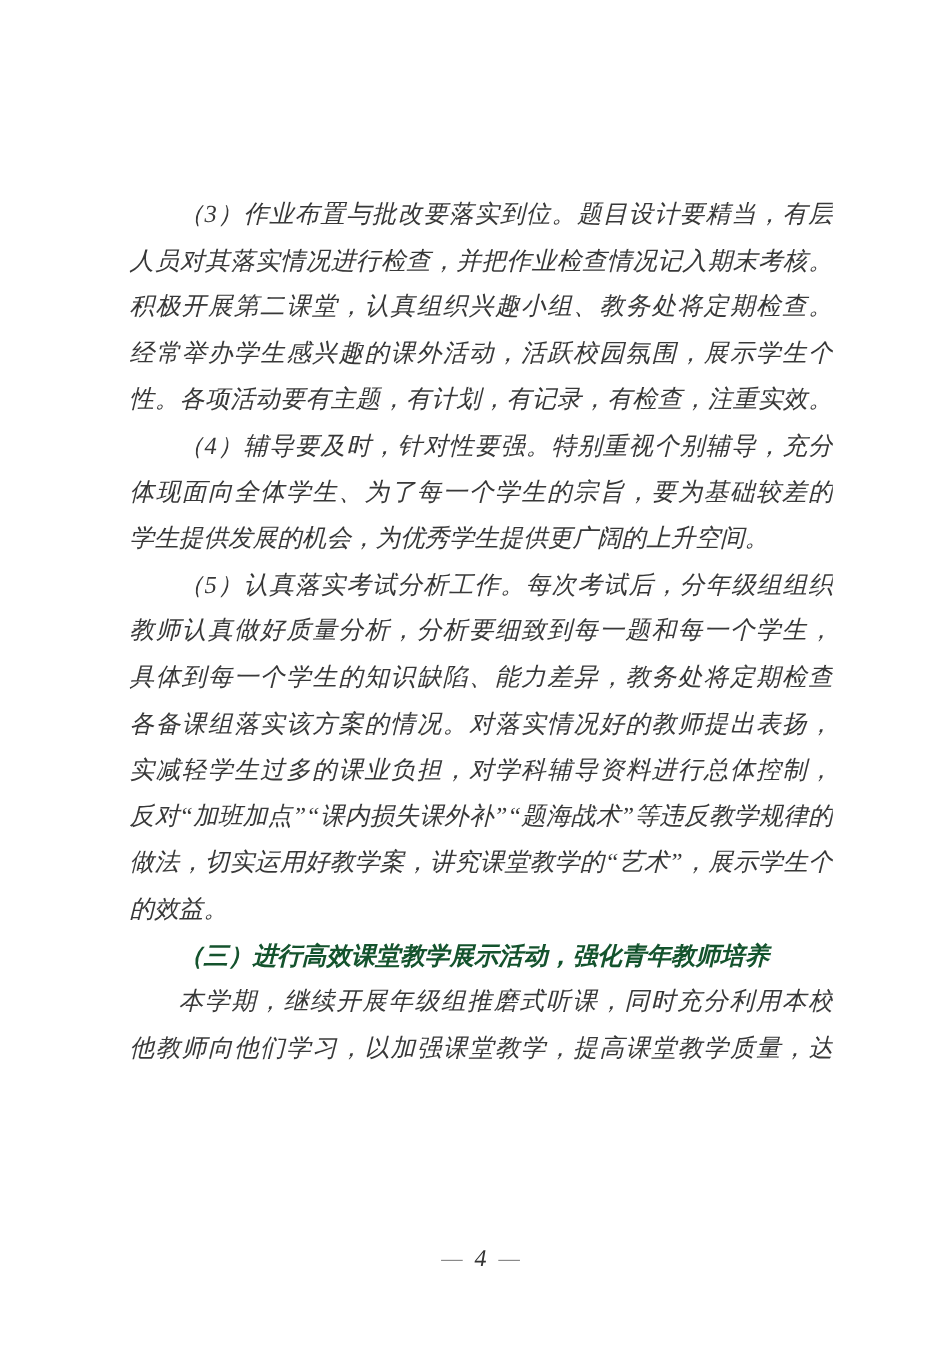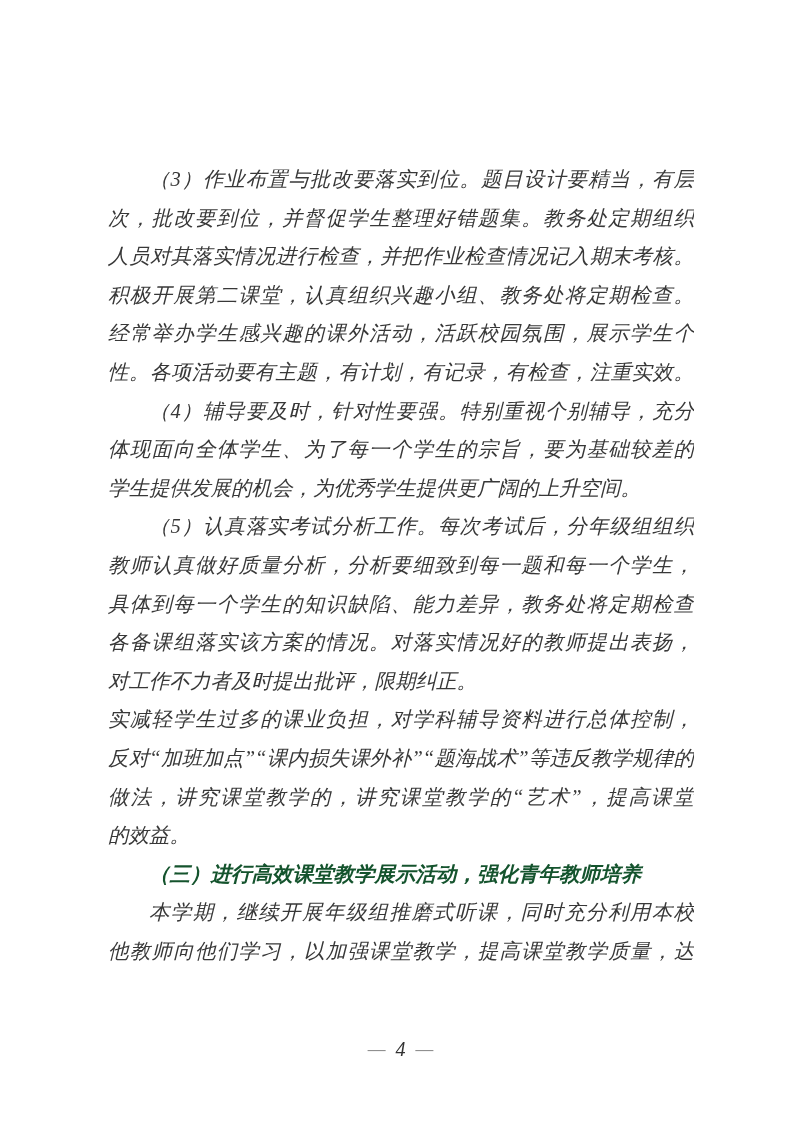--- a/index.html
+++ b/index.html
@@ -69,36 +69,34 @@
     color: #333333;
   }
 </style>
 </head>
 <body>
 
 <div class="page">
 
   <div class="content">
     <div class="ln indent">（3）作业布置与批改要落实到位。题目设计要精当，有层</div>
-    <div class="ln">次，批改要到位，并督促学生整理好错题集。教务处定期组织</div>
     <div class="ln">人员对其落实情况进行检查，并把作业检查情况记入期末考核。</div>
     <div class="ln">积极开展第二课堂，认真组织兴趣小组、教务处将定期检查。</div>
     <div class="ln">经常举办学生感兴趣的课外活动，活跃校园氛围，展示学生个</div>
     <div class="ln">性。各项活动要有主题，有计划，有记录，有检查，注重实效。</div>
     <div class="ln indent">（4）辅导要及时，针对性要强。特别重视个别辅导，充分</div>
     <div class="ln">体现面向全体学生、为了每一个学生的宗旨，要为基础较差的</div>
     <div class="ln end">学生提供发展的机会，为优秀学生提供更广阔的上升空间。</div>
     <div class="ln indent">（5）认真落实考试分析工作。每次考试后，分年级组组织</div>
     <div class="ln">教师认真做好质量分析，分析要细致到每一题和每一个学生，</div>
     <div class="ln">具体到每一个学生的知识缺陷、能力差异，教务处将定期检查</div>
     <div class="ln">各备课组落实该方案的情况。对落实情况好的教师提出表扬，</div>
-    <div class="ln end">对工作不力者及时提出批评，限期纠正。</div>
     <div class="ln">实减轻学生过多的课业负担，对学科辅导资料进行总体控制，</div>
     <div class="ln">反对“加班加点”“课内损失课外补”“题海战术”等违反教学规律的</div>
-    <div class="ln">做法，讲究课堂教学的，讲究课堂教学的“艺术”，提高课堂</div>
+    <div class="ln">做法，切实运用好教学案，讲究课堂教学的“艺术”，展示学生个</div>
     <div class="ln end">的效益。</div>
     <div class="ln indent bold end">（三）进行高效课堂教学展示活动，强化青年教师培养</div>
     <div class="ln indent">本学期，继续开展年级组推磨式听课，同时充分利用本校</div>
     <div class="ln">他教师向他们学习，以加强课堂教学，提高课堂教学质量，达</div>
   </div>
 
   <div class="footer">
     <span class="dash">—</span><span class="num">4</span><span class="dash">—</span>
   </div>
 

